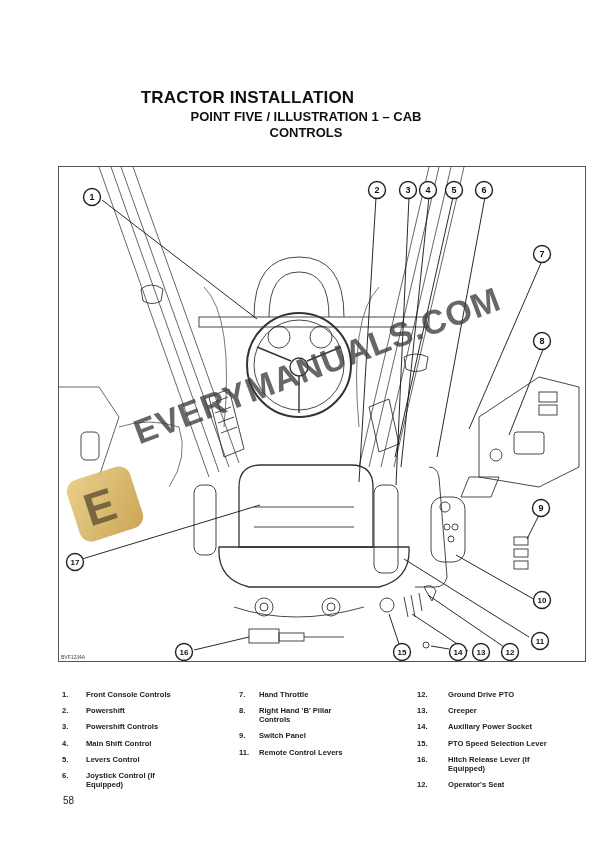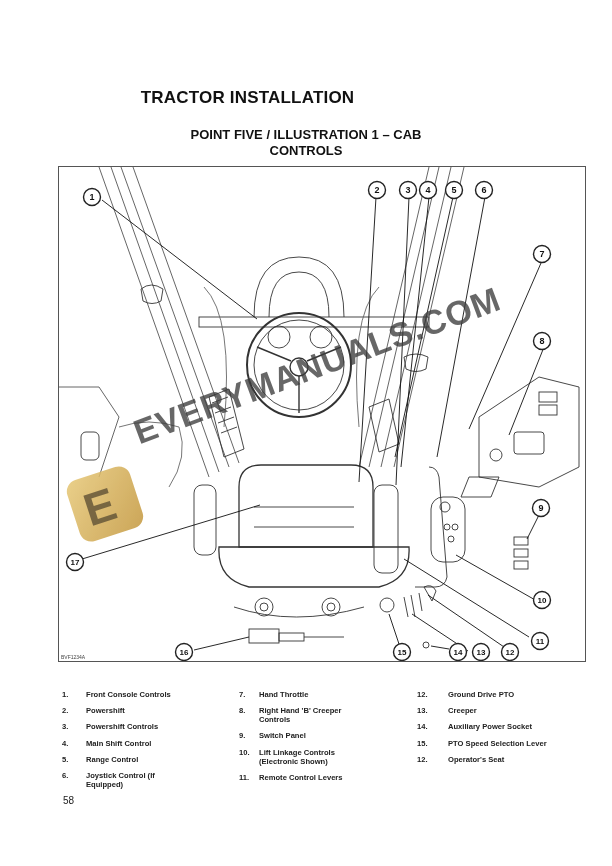--- a/index.html
+++ b/index.html
@@ -1,20 +1,20 @@
 <!DOCTYPE html>
 <html><head>
 <meta charset="utf-8">
 <style>
   html, body { margin:0; padding:0; background:#ffffff; }
   body { width:612px; height:866px; position:relative; overflow:hidden;
          font-family:"Liberation Sans", sans-serif; color:#111; }
   .title { position:absolute; left:0; width:495px; top:88px; text-align:center;
            font-weight:bold; font-size:17px; letter-spacing:0.2px; }
-  .subtitle { position:absolute; left:170px; width:272px; top:127px; text-align:center;
+  .subtitle { position:absolute; left:170px; width:272px; top:109px; text-align:center;
               font-weight:bold; font-size:13px; line-height:16px; }
   .figure { position:absolute; left:58px; top:166px; width:528px; height:496px;
             border:1px solid #555; box-sizing:border-box; background:#fff; overflow:hidden; }
   .figure svg { position:absolute; left:0; top:0; }
   .fig-code { position:absolute; left:2px; bottom:1px; font-size:5px; color:#444; }
   .legend { position:absolute; top:690px; font-size:7.6px; font-weight:bold; color:#222; }
   .legend .row { position:relative; margin-bottom:7.2px; line-height:9px; }
   .legend .num { position:absolute; left:0; width:20px; }
   .legend .lbl { display:block; }
   .col1 { left:62px; width:170px; }
@@ -224,46 +224,42 @@
   <div class="row">
       <span class="num">3.</span>
       <span class="lbl">Powershift Controls</span>
     </div>
   <div class="row">
       <span class="num">4.</span>
       <span class="lbl">Main Shift Control</span>
     </div>
   <div class="row">
       <span class="num">5.</span>
-      <span class="lbl">Range Control</span>
+      <span class="lbl">Levers Control</span>
     </div>
   <div class="row" style="width:150px">
       <span class="num">6.</span>
       <span class="lbl" style="width:95px">Joystick Control (If Equipped)</span>
     </div>
 </div>
 
 <div class="legend col2">
   <div class="row">
       <span class="num">7.</span>
       <span class="lbl">Hand Throttle</span>
     </div>
   <div class="row">
       <span class="num">8.</span>
-      <span class="lbl" style="width:95px">Right Hand 'B' Creeper Controls</span>
+      <span class="lbl" style="width:95px">Right Hand 'B' Pillar Controls</span>
     </div>
   <div class="row">
       <span class="num">9.</span>
       <span class="lbl">Switch Panel</span>
     </div>
   <div class="row">
-      <span class="num">10.</span>
-      <span class="lbl" style="width:95px">Lift Linkage Controls (Electronic Shown)</span>
-    </div>
-  <div class="row">
       <span class="num">11.</span>
       <span class="lbl">Remote Control Levers</span>
     </div>
 </div>
 
 <div class="legend col3">
   <div class="row">
       <span class="num">12.</span>
       <span class="lbl">Ground Drive PTO</span>
     </div>
@@ -273,18 +269,22 @@
     </div>
   <div class="row">
       <span class="num">14.</span>
       <span class="lbl">Auxiliary Power Socket</span>
     </div>
   <div class="row">
       <span class="num">15.</span>
       <span class="lbl">PTO Speed Selection Lever</span>
     </div>
   <div class="row">
+      <span class="num">16.</span>
+      <span class="lbl" style="width:110px">Hitch Release Lever (If Equipped)</span>
+    </div>
+  <div class="row">
       <span class="num">12.</span>
       <span class="lbl">Operator's Seat</span>
     </div>
 </div>
 
 <div class="page-num">58</div>
 
 </body></html>

